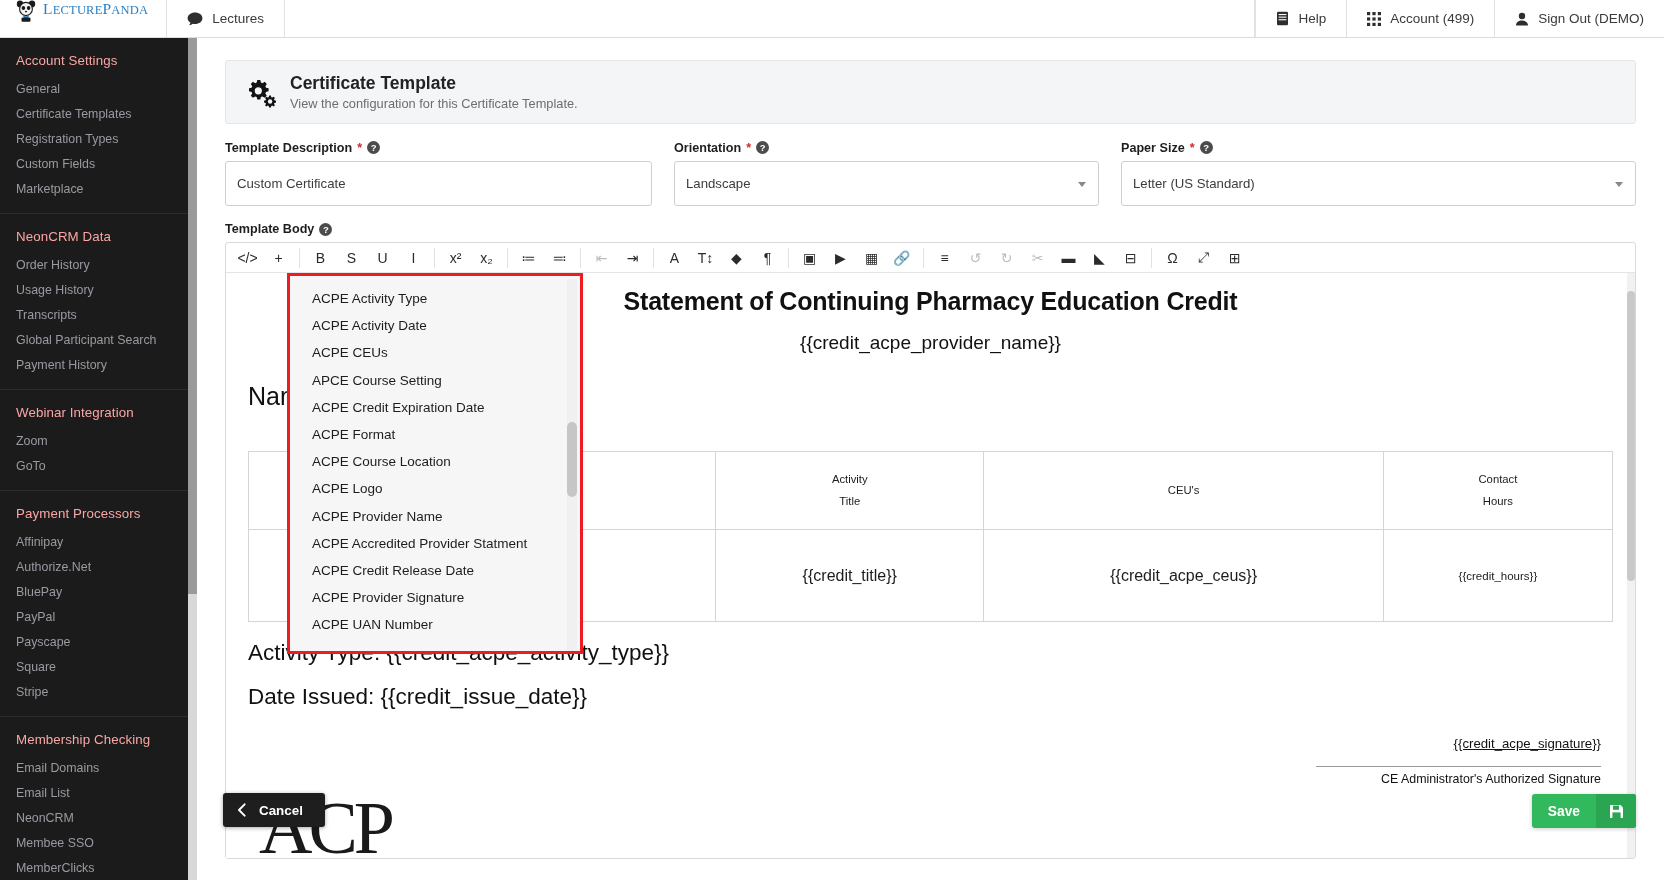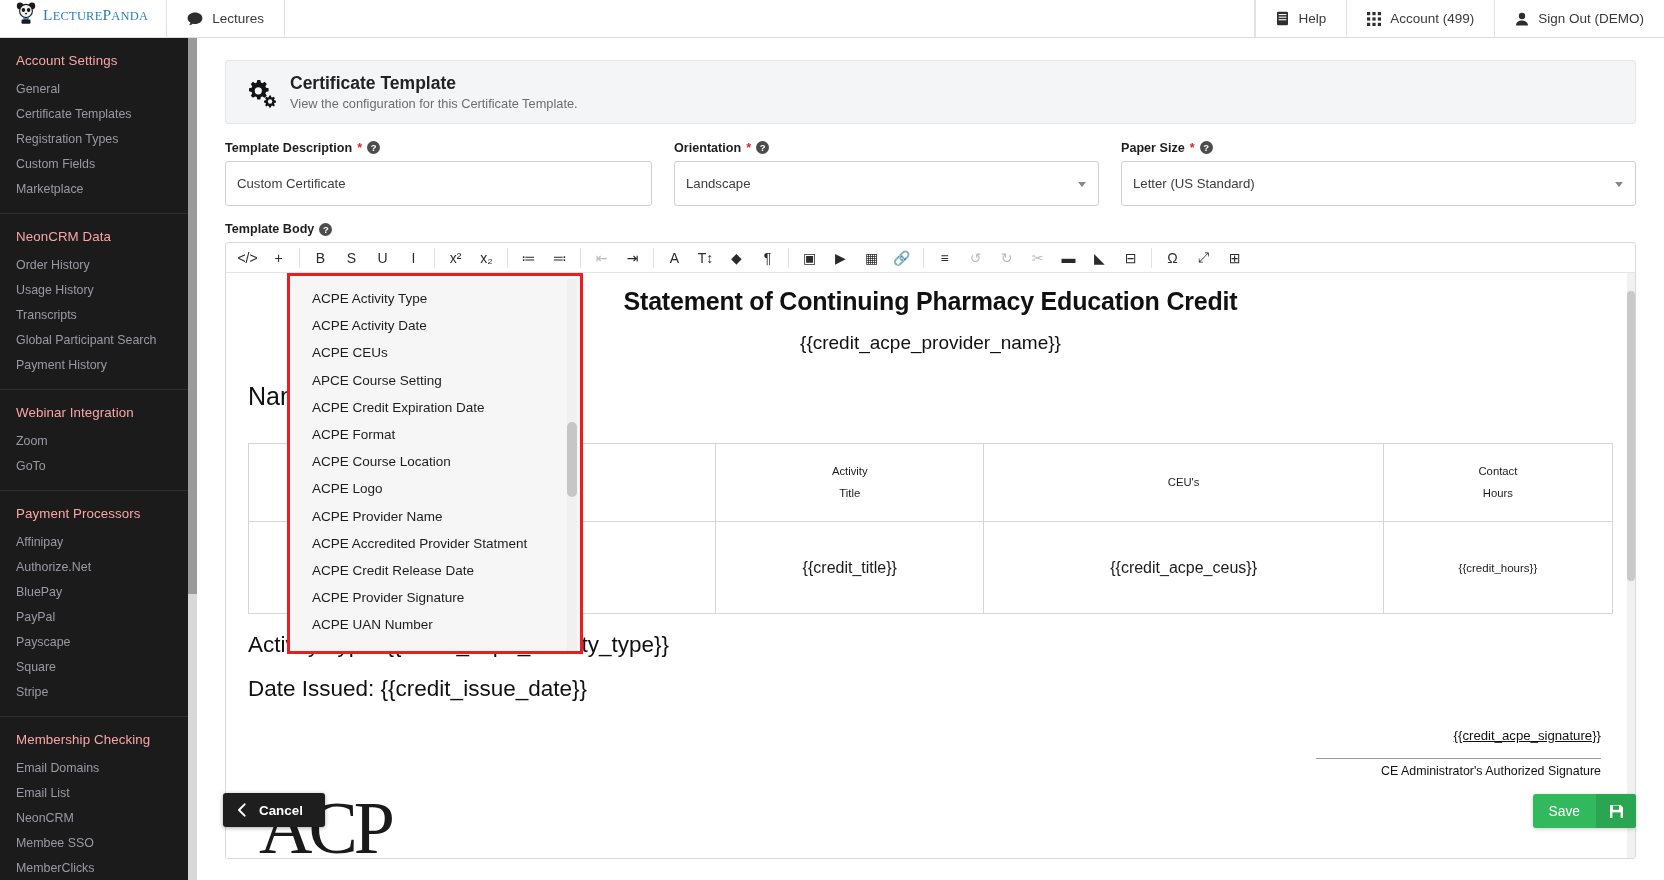--- a/index.html
+++ b/index.html
@@ -10,22 +10,22 @@
     overflow: hidden;
   }
 
   
   .topnav {
     position: absolute; top: 0; left: 0; width: 1664px; height: 38px;
     background: #ffffff; border-bottom: 1px solid #dcdcdc;
     display: flex; align-items: stretch; z-index: 40;
   }
   .brand {
-    display: flex; align-items: flex-end; gap: 7px;
-    padding: 0 18px 13px 16px; border-right: 1px solid #e2e2e2;
+    display: flex; align-items: flex-start; gap: 7px;
+    padding: 0 18px 0 16px; border-right: 1px solid #e2e2e2;
   }
   .brand-mark { width: 20px; height: 22px; position: relative; }
   .brand-text { font-family: "Liberation Serif", serif; font-size: 15.5px;
     color: #2a7fc1; letter-spacing: .2px; white-space: nowrap; }
   .brand-text .sm { font-size: 12.5px; }
   .nav-item {
     display: flex; align-items: center; gap: 9px;
     padding: 0 20px; font-size: 13.5px; color: #3a3a3a;
     border-right: 1px solid #e2e2e2; cursor: pointer; white-space: nowrap;
   }
@@ -121,21 +121,21 @@
   .doc h2 {
     text-align: center; font-size: 25px; font-weight: bold; color: #111;
     letter-spacing: -.2px; margin-top: 4px;
   }
   .doc .sub {
     text-align: center; font-size: 19px; color: #111; margin-top: 16px;
   }
   .doc .nameline {
     font-size: 25px; color: #111; margin-top: 28px;
   }
-  .ctable { width: 100%; border-collapse: collapse; margin-top: 32px; }
+  .ctable { width: 100%; border-collapse: collapse; margin-top: 40px; }
   .ctable td {
     border: 1px solid #d5d5d5; text-align: center; vertical-align: middle;
     font-size: 11.3px; color: #1c1c1c; padding: 10px 6px;
   }
   .ctable tr.head td { height: 78px; line-height: 1.9; }
   .ctable tr.body td { height: 92px; font-size: 16px; }
   .ctable tr.body td.small { font-size: 11.5px; }
   .ctable td.uan { font-size: 11.3px; letter-spacing: .2px; }
 
   .doc .line {
@@ -187,21 +187,21 @@
   .cancel-btn {
     position: absolute; left: 223px; bottom: 53px; height: 34px;
     background: #1e1e1e; color: #fff; border-radius: 3px;
     display: flex; align-items: center; gap: 13px; padding: 0 22px 0 14px;
     font-size: 13.4px; font-weight: bold; cursor: pointer; z-index: 50;
     box-shadow: 0 1px 4px rgba(0,0,0,.35);
   }
   .save-btn {
     position: absolute; right: 28px; bottom: 52px; height: 34px;
     background: #32b85d; color: #fff; border-radius: 3px;
-    display: flex; align-items: center; font-size: 13.8px; font-weight: normal;
+    display: flex; align-items: center; font-size: 13.8px; font-weight: bold;
     cursor: pointer; z-index: 50; box-shadow: 0 1px 4px rgba(0,0,0,.2);
   }
   .save-btn .lbl { padding: 0 16px; }
   .save-btn .ic {
     width: 40px; height: 34px; background: #2aa552;
     display: flex; align-items: center; justify-content: center;
     border-radius: 0 3px 3px 0;
   }
   svg { display: block; }
 </style>

